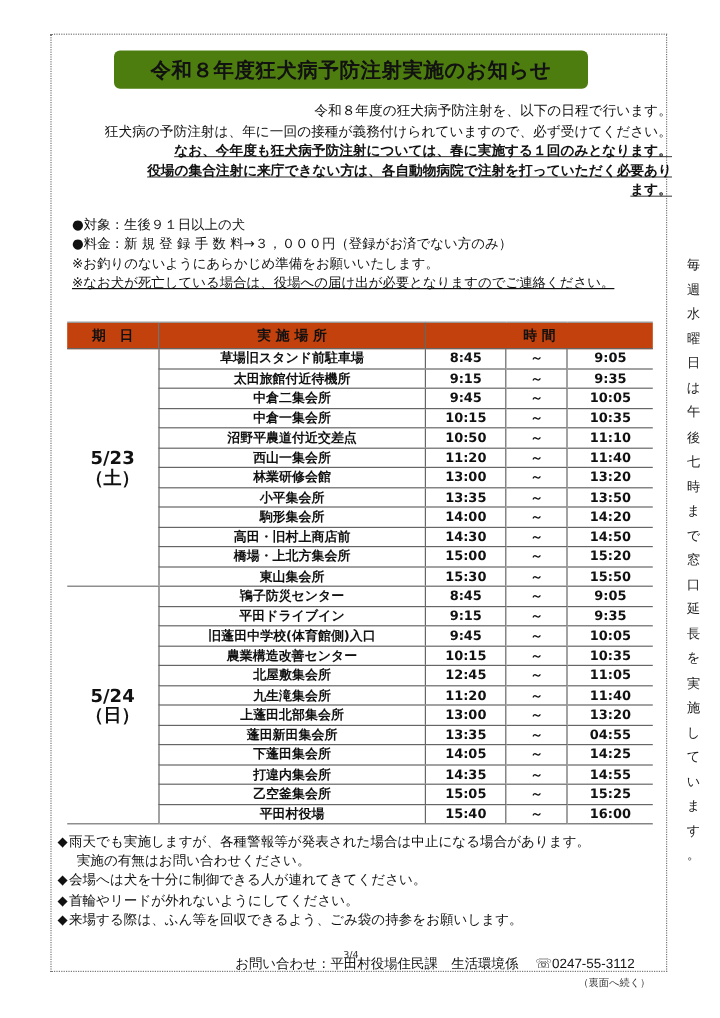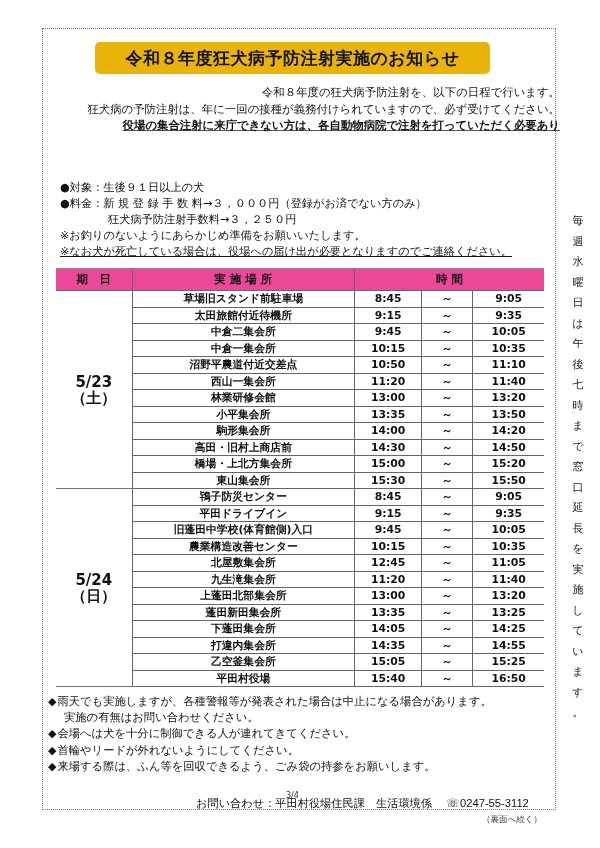--- a/index.html
+++ b/index.html
@@ -7,42 +7,42 @@
     width: 600px; height: 848px; position: relative; overflow: hidden;
     font-family: "DejaVu Sans", "Liberation Sans", sans-serif;
     color: #111;
   }
   .frame {
     position: absolute; left: 42px; top: 28px; width: 514px; height: 782px;
     border: 1px dotted #777; box-sizing: border-box;
   }
   .title-box {
     position: absolute; left: 95px; top: 42px; width: 395px; height: 32px;
-    background: #eab308; border-radius: 5px;
+    background: #4d7c0f; border-radius: 5px;
     display: flex; align-items: center; justify-content: center;
     font-size: 17px; font-weight: bold; letter-spacing: 0.5px;
   }
   .intro { position: absolute; left: 60px; top: 84px; width: 500px; font-size: 11.4px; line-height: 16.5px; }
   .intro p { margin: 0; white-space: nowrap; text-align: right; }
   .intro .bold { font-weight: bold; }
   .intro .ul { text-decoration: underline; text-decoration-color: #555; }
   .intro .first { padding-left: 2px; }
   .intro .cont { margin-left: -6px; }
 
   .info { position: absolute; left: 60px; top: 180px; font-size: 11.2px; line-height: 16px; }
   .info p { margin: 0; white-space: nowrap; }
   .info .sub { padding-left: 48px; }
   .info .ul { text-decoration: underline; }
 
   table.sched {
     position: absolute; left: 56px; top: 268px; width: 488px;
     border-collapse: collapse; font-size: 10.8px; font-weight: bold;
   }
   table.sched th {
-    background: #ec4899; height: 21px; font-size: 11.5px;
+    background: #c2410c; height: 21px; font-size: 11.5px;
     border-top: 1px solid #888; border-bottom: 1px solid #666;
     text-align: center; padding: 0;
   }
   table.sched td {
     height: 15.5px; padding: 0; text-align: center;
     border-bottom: 1px solid #666; line-height: 15px;
   }
   table.sched td.date { border-bottom: 1px solid #737373; font-size: 15px; line-height: 16px; vertical-align: middle; }
   table.sched .vl { border-left: 1px solid #666; }
   .col-date { width: 76px; }
@@ -73,27 +73,28 @@
 </head>
 <body>
 
 <div class="frame"></div>
 
 <div class="title-box">令和８年度狂犬病予防注射実施のお知らせ</div>
 
 <div class="intro">
   <p class="first">令和８年度の狂犬病予防注射を、以下の日程で行います。</p>
   <p>狂犬病の予防注射は、年に一回の接種が義務付けられていますので、必ず受けてください。</p>
+  <p class="bold ul">なお、今年度も狂犬病予防注射については、春に実施する１回のみとなります。</p>
   <p class="bold ul">役場の集合注射に来庁できない方は、各自動物病院で注射を打っていただく必要あり</p>
+  <p class="bold ul cont">ます。</p>
 </div>
 
 <div class="info">
   <p>●対象：生後９１日以上の犬</p>
   <p>●料金：新 規 登 録 手 数 料→３，０００円（登録がお済でない方のみ）</p>
-  <p class="sub">狂犬病予防注射手数料→３，２５０円</p>
   <p>※お釣りのないようにあらかじめ準備をお願いいたします。</p>
   <p class="ul">※なお犬が死亡している場合は、役場への届け出が必要となりますのでご連絡ください。</p>
 </div>
 
 <table class="sched">
   <colgroup>
     <col class="col-date">
       <col class="col-place">
       <col class="col-start">
       <col class="col-tilde">
@@ -226,21 +227,21 @@
       <tr>
         <td class="vl">上蓬田北部集会所</td>
         <td class="vl">13:00</td>
         <td class="vl">～</td>
         <td class="vl">13:20</td>
       </tr>
       <tr>
         <td class="vl">蓬田新田集会所</td>
         <td class="vl">13:35</td>
         <td class="vl">～</td>
-        <td class="vl">13:25</td>
+        <td class="vl">04:55</td>
       </tr>
       <tr>
         <td class="vl">下蓬田集会所</td>
         <td class="vl">14:05</td>
         <td class="vl">～</td>
         <td class="vl">14:25</td>
       </tr>
       <tr>
         <td class="vl">打違内集会所</td>
         <td class="vl">14:35</td>
@@ -250,21 +251,21 @@
       <tr>
         <td class="vl">乙空釜集会所</td>
         <td class="vl">15:05</td>
         <td class="vl">～</td>
         <td class="vl">15:25</td>
       </tr>
       <tr>
         <td class="vl">平田村役場</td>
         <td class="vl">15:40</td>
         <td class="vl">～</td>
-        <td class="vl">16:50</td>
+        <td class="vl">16:00</td>
       </tr>
     </tbody>
 </table>
 
 <div class="notes">
   <p><span class="diamond">◆</span><span>雨天でも実施しますが、各種警報等が発表された場合は中止になる場合があります。</span></p>
   <p class="cont">実施の有無はお問い合わせください。</p>
   <p><span class="diamond">◆</span><span>会場へは犬を十分に制御できる人が連れてきてください。</span></p>
   <p><span class="diamond">◆</span><span>首輪やリードが外れないようにしてください。</span></p>
   <p><span class="diamond">◆</span><span>来場する際は、ふん等を回収できるよう、ごみ袋の持参をお願いします。</span></p>

